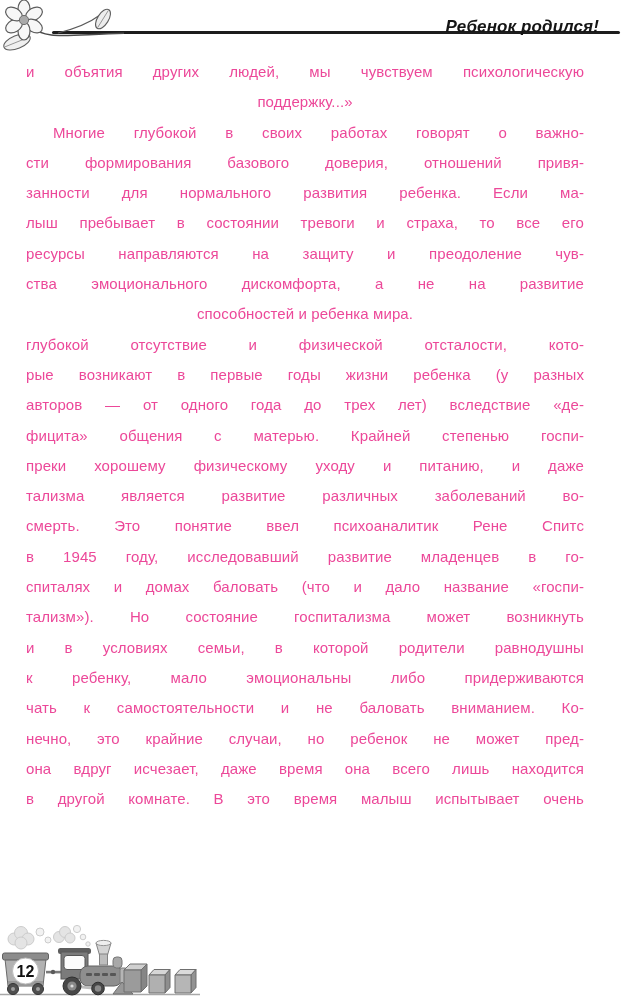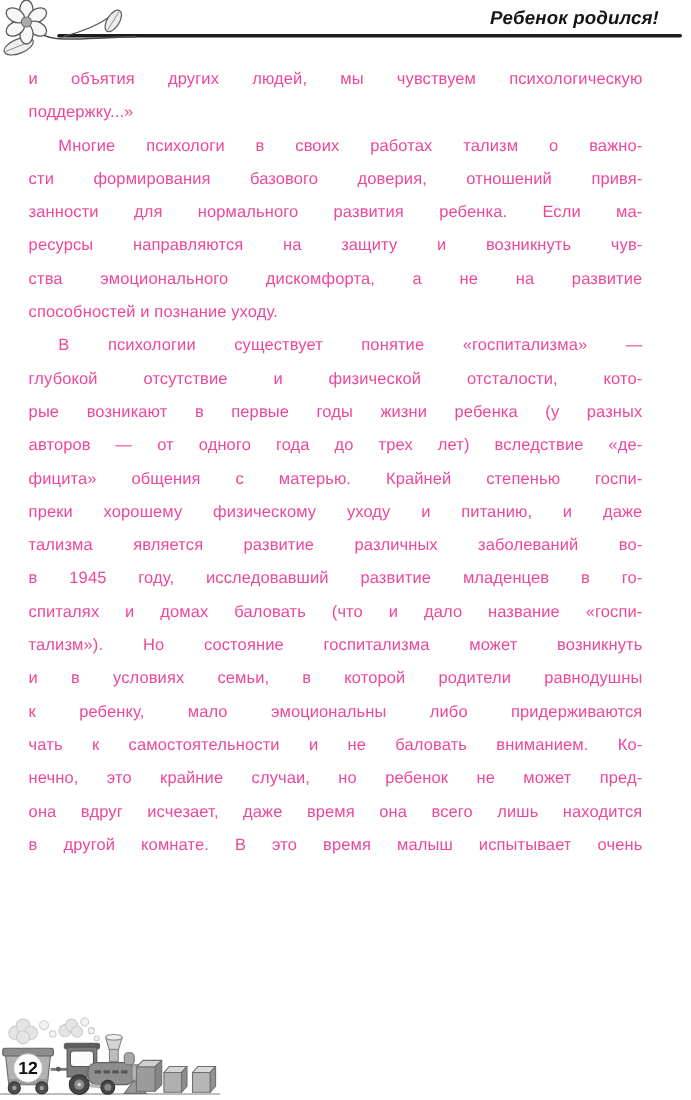--- a/index.html
+++ b/index.html
@@ -17,21 +17,21 @@
     position: absolute;
     left: 52px;
     right: 8px;
     top: 31px;
     height: 3px;
     background: #1d1d1d;
     border-radius: 2px;
   }
   .header-title {
     position: absolute;
-    top: 7px;
+    top: 17px;
     right: 29px;
     font-size: 17px;
     font-weight: bold;
     font-style: italic;
     color: #151515;
     letter-spacing: 0.1px;
     white-space: nowrap;
   }
   .flower-svg {
     position: absolute;
@@ -43,21 +43,21 @@
   .body-text {
     position: absolute;
     left: 26px;
     top: 57px;
     width: 558px;
     font-size: 15px;
     line-height: 30.3px;
     color: #ec4899;
     letter-spacing: 0.1px;
   }
-  .line { text-align: left; }
+  .line { text-align: center; }
   .line.justified {
     text-align: justify;
     text-align-last: justify;
   }
   .line.indent { text-indent: 27px; }
 
   
   .train-svg {
     position: absolute;
     left: 0;
@@ -103,33 +103,34 @@
       </g>
       <circle cx="24" cy="20" r="4.6" fill="#a9a9a9" stroke="#6e6e6e" stroke-width="1"></circle>
     </svg>
 
     <div class="header-title">Ребенок родился!</div>
   </header>
 
   <main class="body-text">
       <div class="line justified">и объятия других людей, мы чувствуем психологическую</div>
       <div class="line">поддержку...»</div>
-      <div class="line justified indent">Многие психологи в своих работах тализм о важно-</div>
+      <div class="line justified indent">Многие глубокой в своих работах говорят о важно-</div>
       <div class="line justified">сти формирования базового доверия, отношений привя-</div>
       <div class="line justified">занности для нормального развития ребенка. Если ма-</div>
-      <div class="line justified">ресурсы направляются на защиту и возникнуть чув-</div>
+      <div class="line justified">лыш пребывает в состоянии тревоги и страха, то все его</div>
+      <div class="line justified">ресурсы направляются на защиту и преодоление чув-</div>
       <div class="line justified">ства эмоционального дискомфорта, а не на развитие</div>
-      <div class="line">способностей и познание уходу.</div>
-      <div class="line justified indent">В психологии существует понятие «госпитализма» —</div>
+      <div class="line">способностей и ребенка мира.</div>
       <div class="line justified">глубокой отсутствие и физической отсталости, кото-</div>
       <div class="line justified">рые возникают в первые годы жизни ребенка (у разных</div>
       <div class="line justified">авторов — от одного года до трех лет) вследствие «де-</div>
       <div class="line justified">фицита» общения с матерью. Крайней степенью госпи-</div>
       <div class="line justified">преки хорошему физическому уходу и питанию, и даже</div>
       <div class="line justified">тализма является развитие различных заболеваний во-</div>
+      <div class="line justified">смерть. Это понятие ввел психоаналитик Рене Спитс</div>
       <div class="line justified">в 1945 году, исследовавший развитие младенцев в го-</div>
       <div class="line justified">спиталях и домах баловать (что и дало название «госпи-</div>
       <div class="line justified">тализм»). Но состояние госпитализма может возникнуть</div>
       <div class="line justified">и в условиях семьи, в которой родители равнодушны</div>
       <div class="line justified">к ребенку, мало эмоциональны либо придерживаются</div>
       <div class="line justified">чать к самостоятельности и не баловать вниманием. Ко-</div>
       <div class="line justified">нечно, это крайние случаи, но ребенок не может пред-</div>
       <div class="line justified">она вдруг исчезает, даже время она всего лишь находится</div>
       <div class="line justified">в другой комнате. В это время малыш испытывает очень</div>
     </main>

